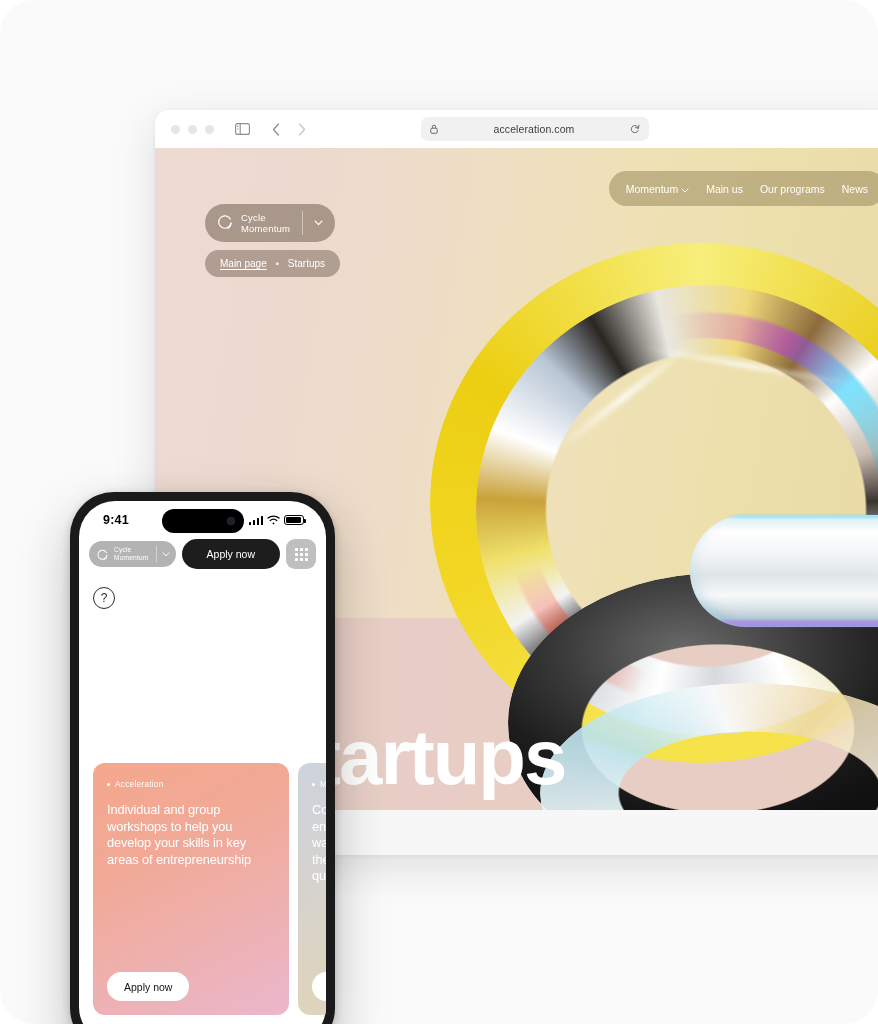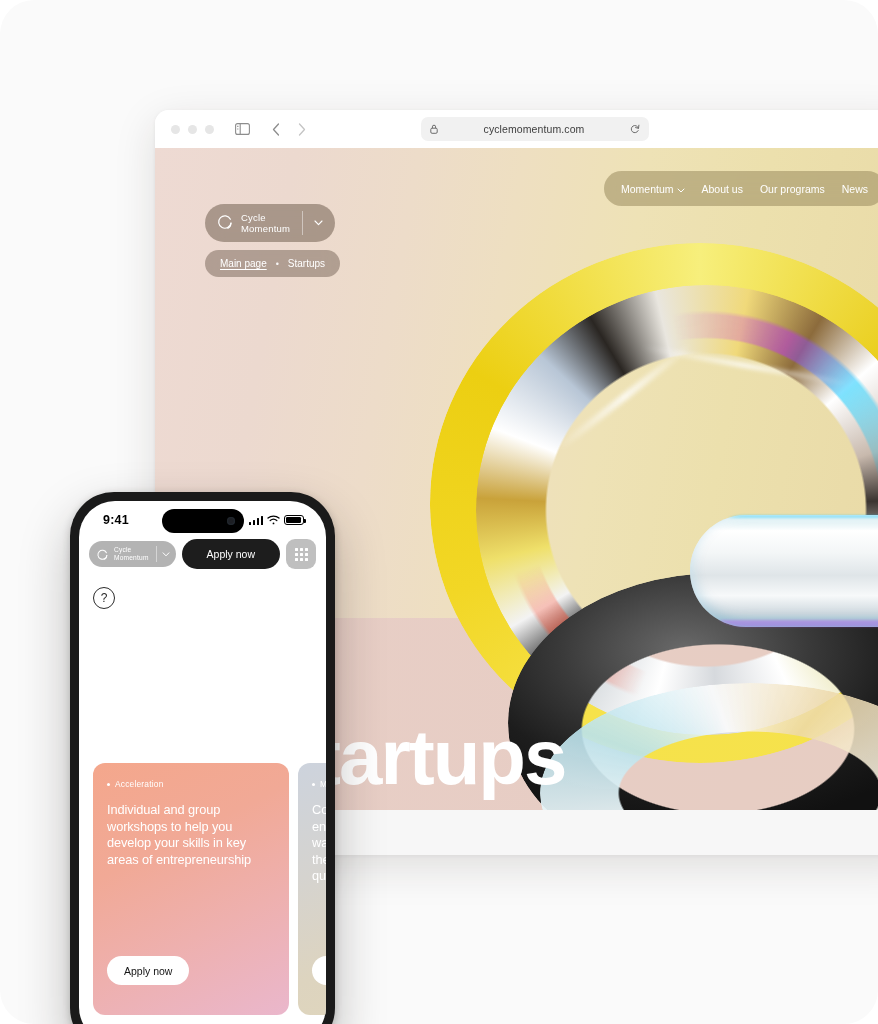--- a/index.html
+++ b/index.html
@@ -484,21 +484,21 @@
     top: 262px;
     display: flex;
     gap: 9px;
     width: 420px;
   }
   .card {
     width: 196px;
     flex: none;
     height: 252px;
     border-radius: 12px;
-    padding: 16px 14px 30px;
+    padding: 16px 14px 14px;
     display: flex;
     flex-direction: column;
     position: relative;
     overflow: hidden;
   }
   .card-1 { background: linear-gradient(153deg,#f4a78c 0%, #f1a996 34%, #eeb0ae 64%, #eab7cc 100%); }
   .card-2 { background: linear-gradient(160deg,#cdd3dd 0%, #d5d3cf 36%, #ddd4bf 68%, #e0d6bb 100%); }
   .card-tag {
     font-size: 8.4px;
     color: #ffffff;
@@ -564,21 +564,21 @@
         </svg>
       </div>
 
       <div class="urlbar">
         <span class="lock-icon">
           <svg width="8" height="10" viewBox="0 0 8 10" fill="none" stroke="currentColor" stroke-width="1">
             <rect x="0.8" y="4.2" width="6.4" height="5.1" rx="1.3"></rect>
             <path d="M2.4 4.2V2.8a1.6 1.6 0 0 1 3.2 0v1.4"></path>
           </svg>
         </span>
-        <span class="url-text">cyclemomentum.com</span>
+        <span class="url-text">acceleration.com</span>
         <span class="reload-icon">
           <svg width="10" height="10" viewBox="0 0 10 10" fill="none" stroke="currentColor" stroke-width="1" stroke-linecap="round">
             <path d="M8.4 4.2A3.6 3.6 0 1 0 8.2 6.6"></path>
             <polyline points="8.9,1.2 8.5,4.3 5.6,3.6"></polyline>
           </svg>
         </span>
       </div>
     </div>
 
     <div class="hero">
@@ -624,21 +624,21 @@
 
       <nav class="topnav">
         <a href="#">
           <span>Momentum</span>
           <span>
             <svg width="8" height="5" viewBox="0 0 8 5" fill="none" stroke="#fff" stroke-width="1" stroke-linecap="round" stroke-linejoin="round">
               <polyline points="1,1 4,4 7,1"></polyline>
             </svg>
           </span>
         </a>
-        <a href="#">About us</a>
+        <a href="#">Main us</a>
         <a href="#">Our programs</a>
         <a href="#">News</a>
       </nav>
     </div>
 
     <div class="page-below"></div>
   </div>
 
   <div id="phone">
     <div class="phone-screen">

